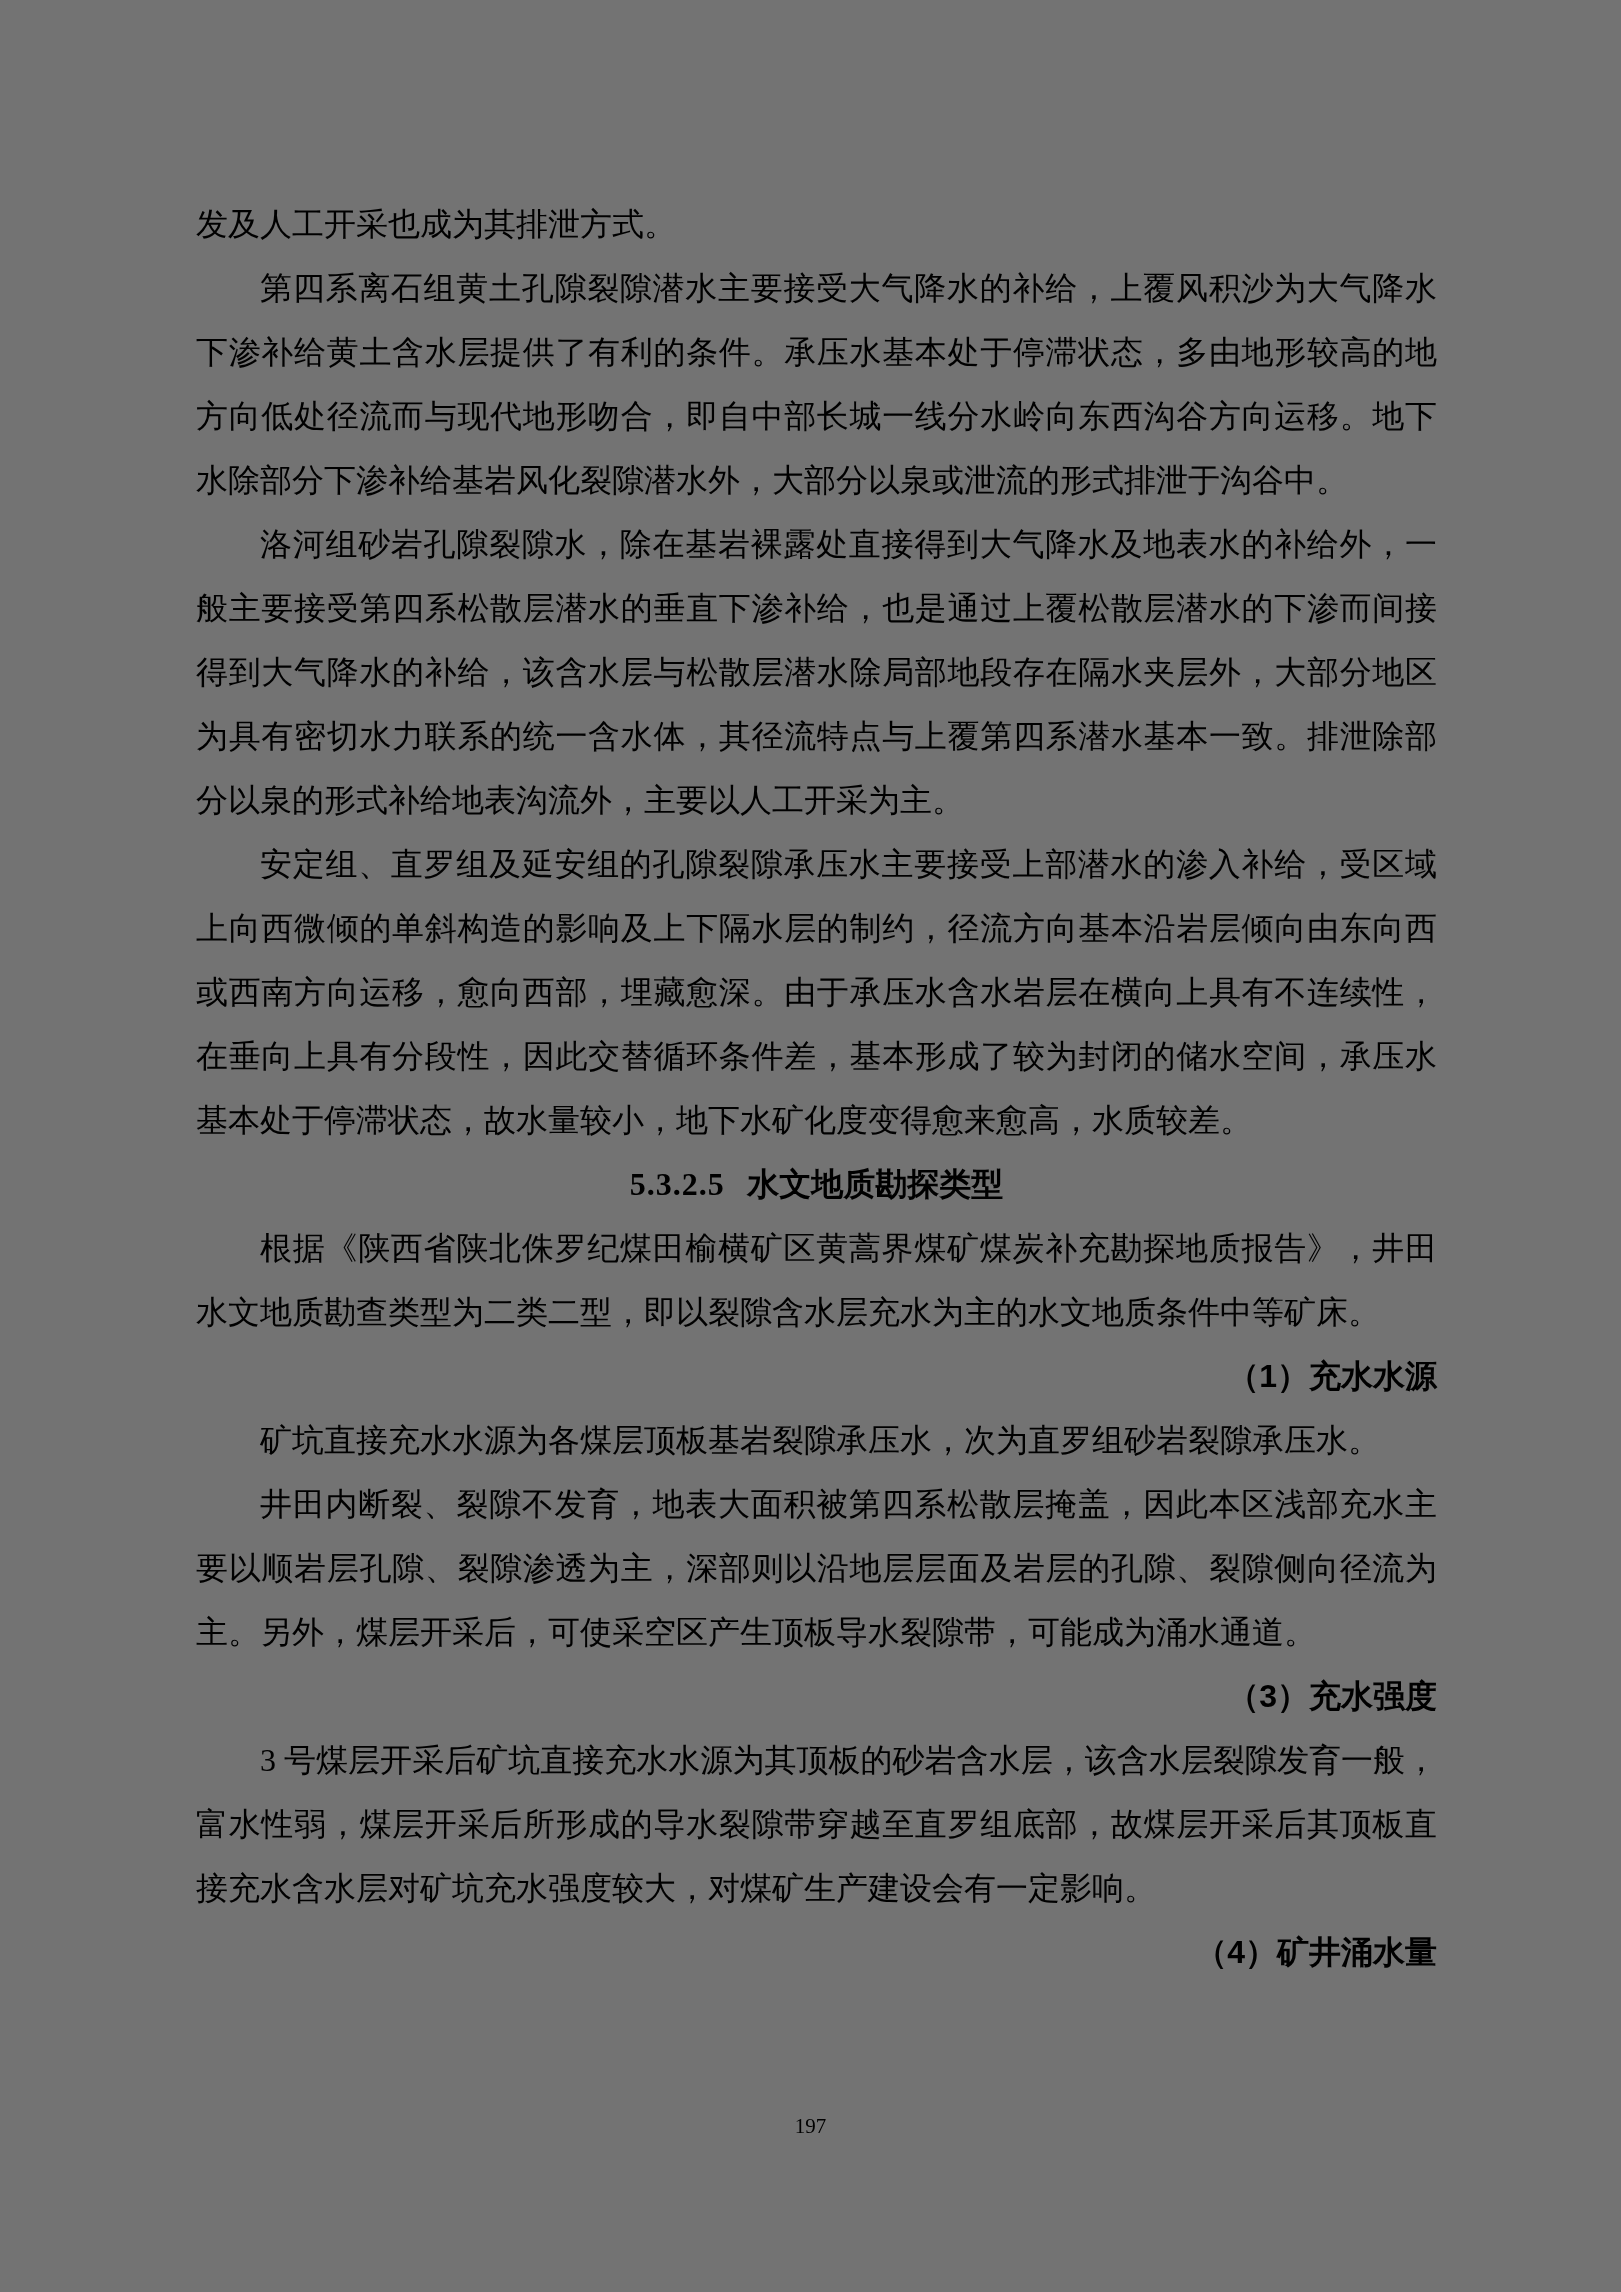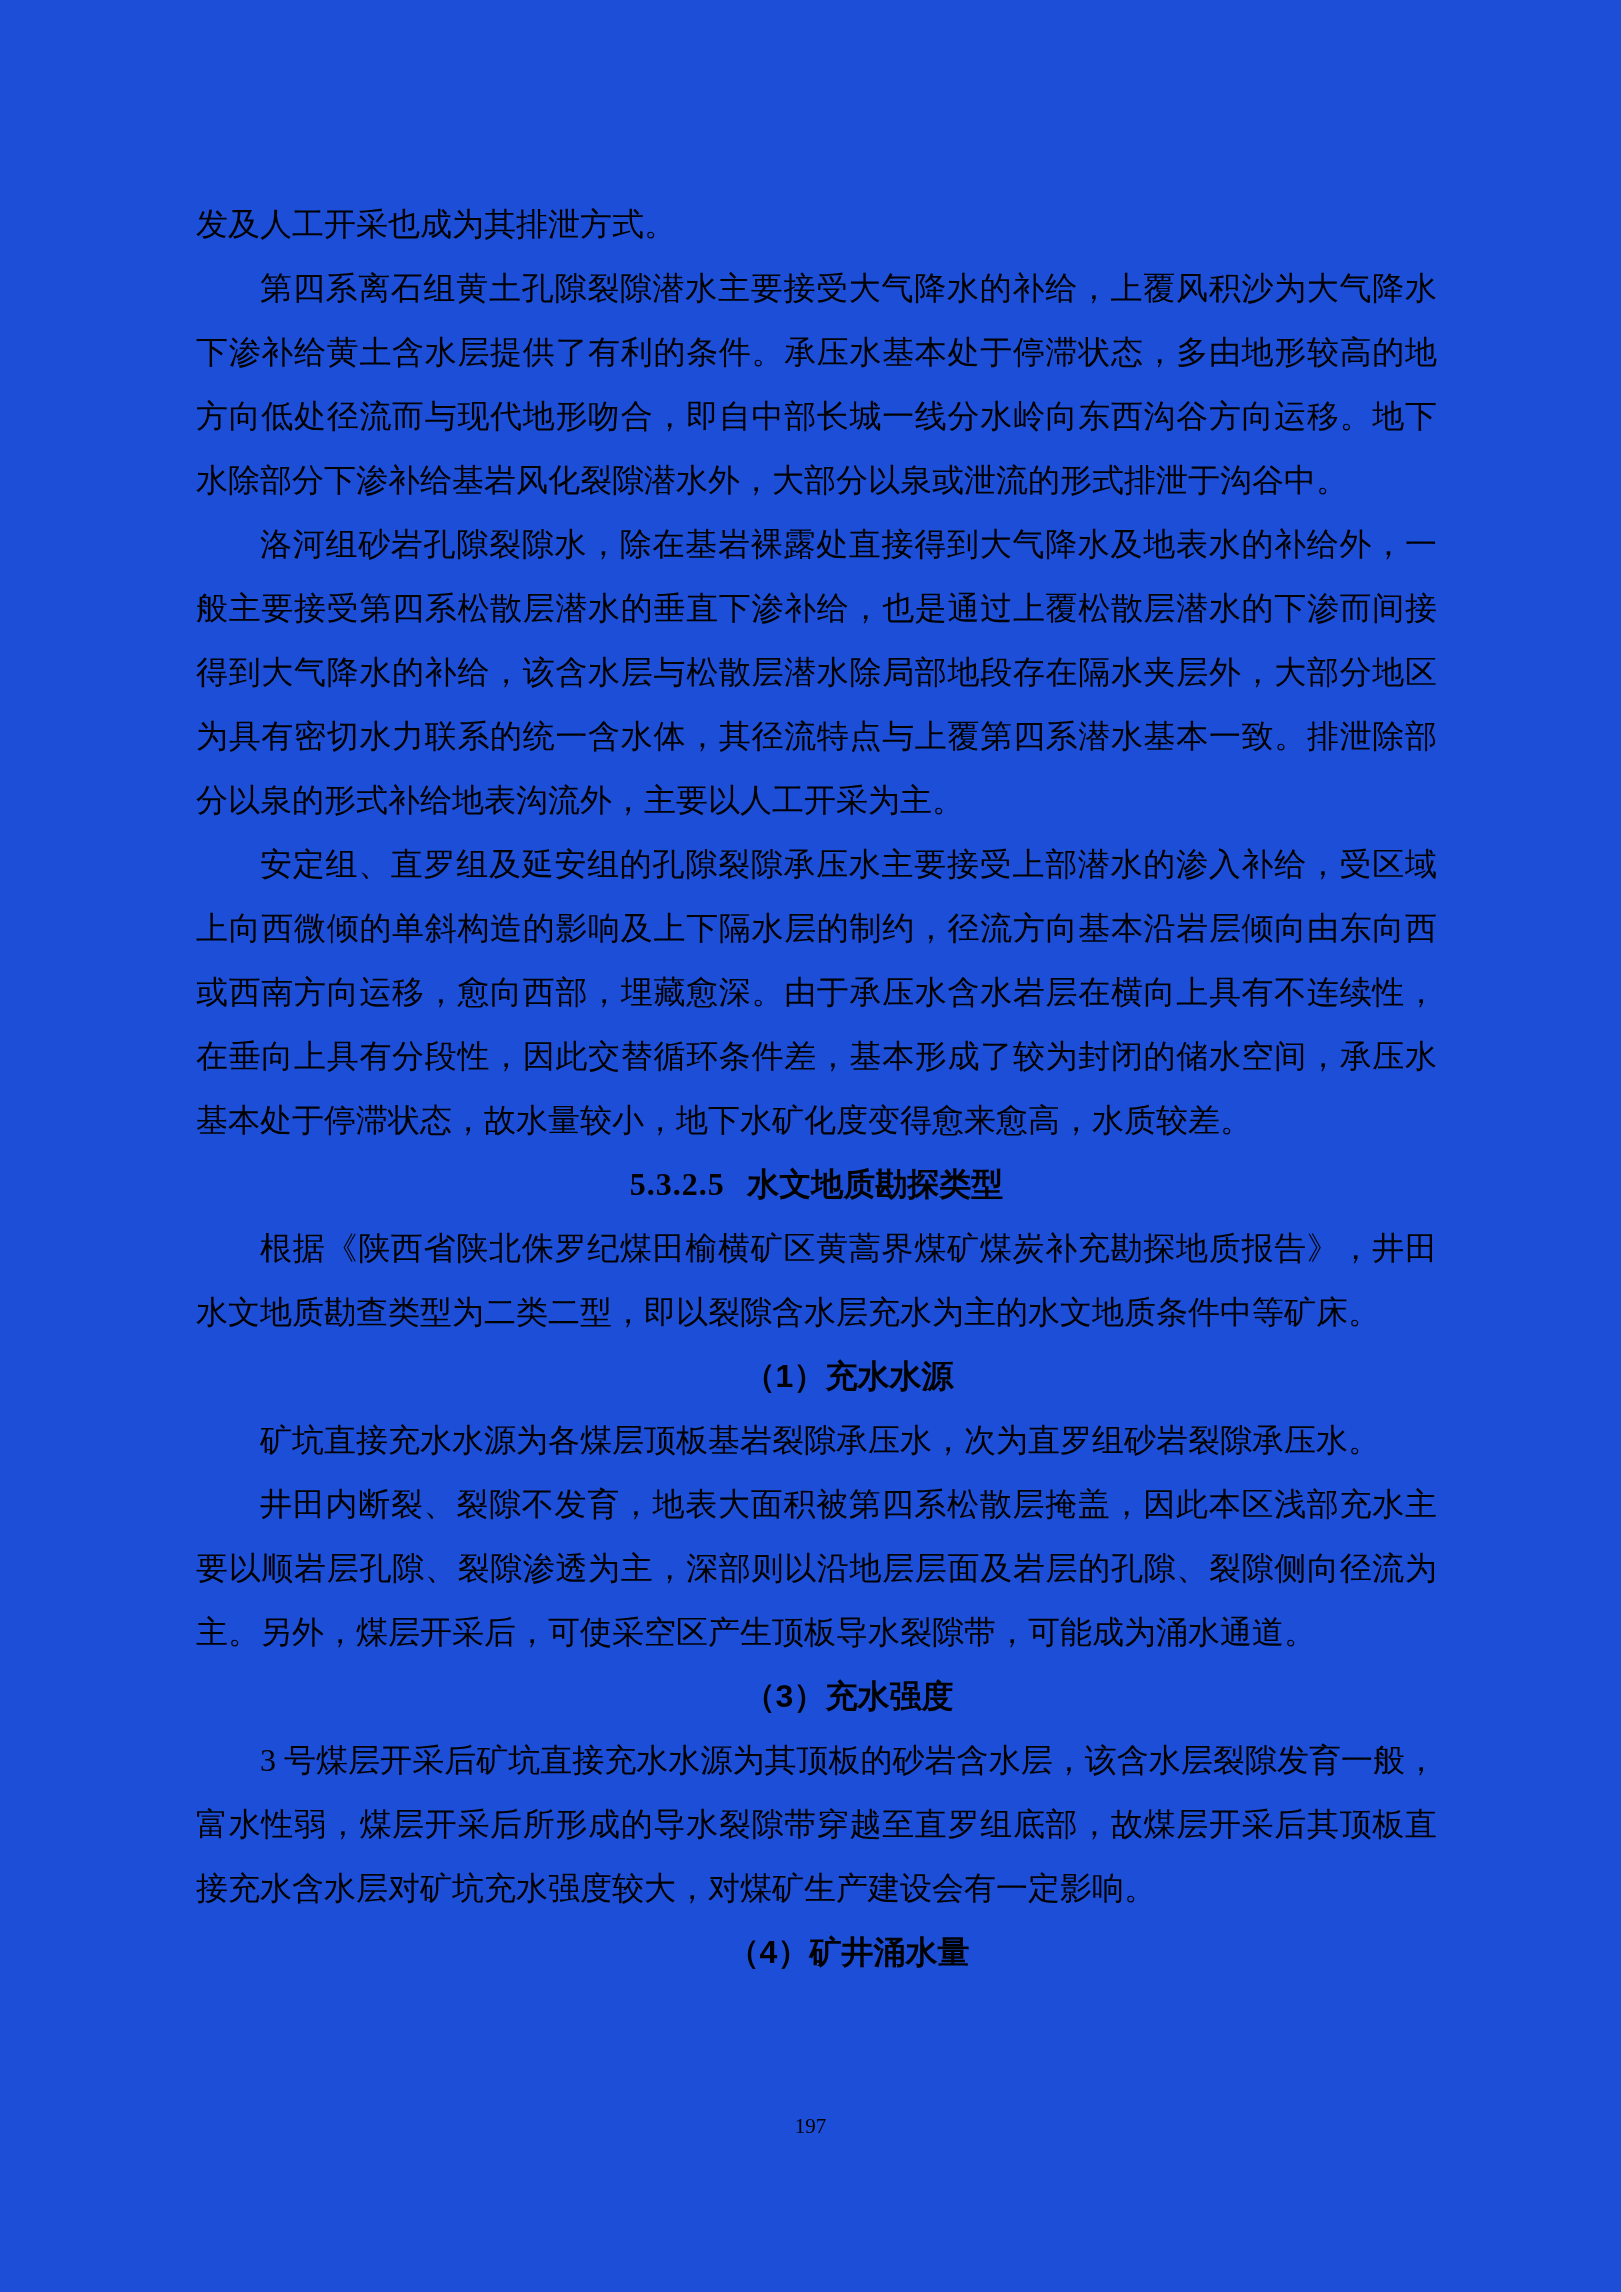--- a/index.html
+++ b/index.html
@@ -5,21 +5,21 @@
 <style>
   html, body {
     margin: 0;
     padding: 0;
     background: #ffffff;
   }
   .page {
     position: relative;
     width: 1621px;
     height: 2293px;
-    background: #1d4ed8;
+    background: #737373;
     color: #000000;
     font-family: "Liberation Serif", "DejaVu Serif", serif;
     overflow: hidden;
   }
   .content {
     position: absolute;
     left: 196px;
     top: 192px;
     width: 1241px;
     font-size: 32px;
@@ -52,21 +52,21 @@
     font-family: "Liberation Sans", "DejaVu Sans", sans-serif;
     margin-left: 0.45em;
   }
   .subheading {
     margin: 0;
     padding: 0;
     font-size: 32px;
     line-height: 64px;
     font-weight: bold;
     text-indent: 2em;
-    text-align: center;
+    text-align: right;
     font-family: "Liberation Sans", "DejaVu Sans", sans-serif;
   }
   .page-footer {
     position: absolute;
     left: 0;
     right: 0;
     top: 2107px;
     text-align: center;
     line-height: 39px;
   }

